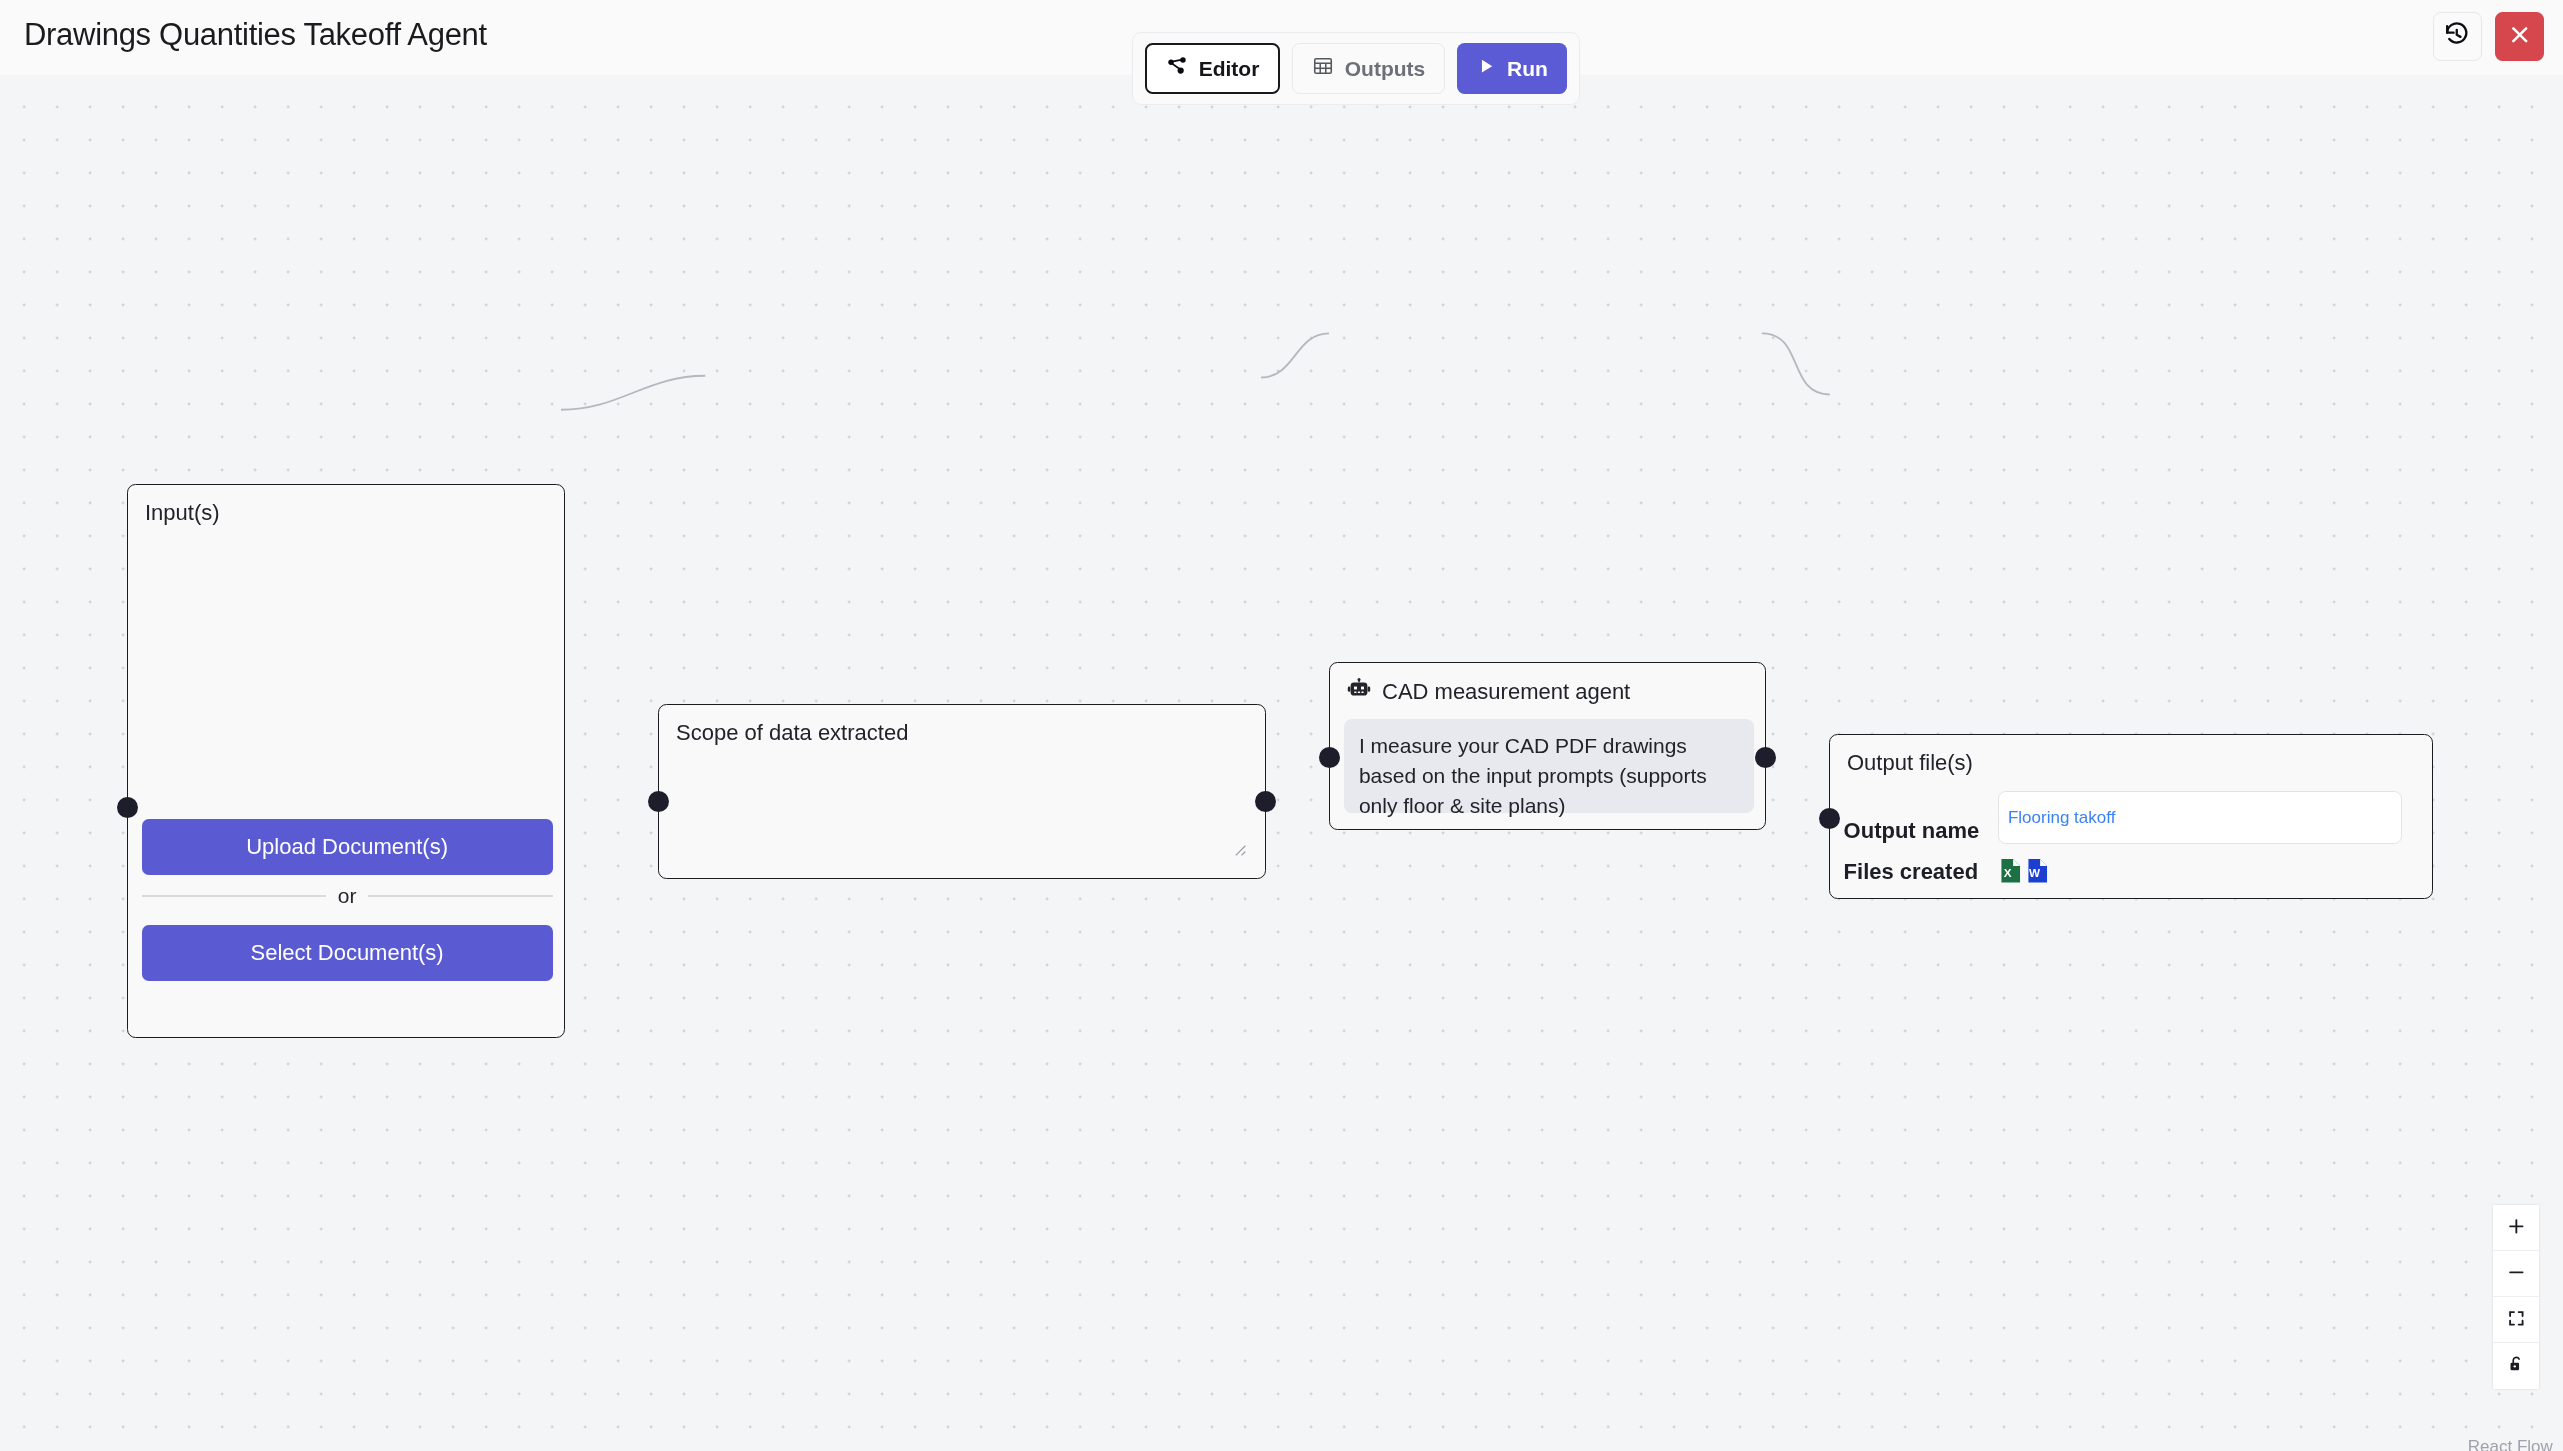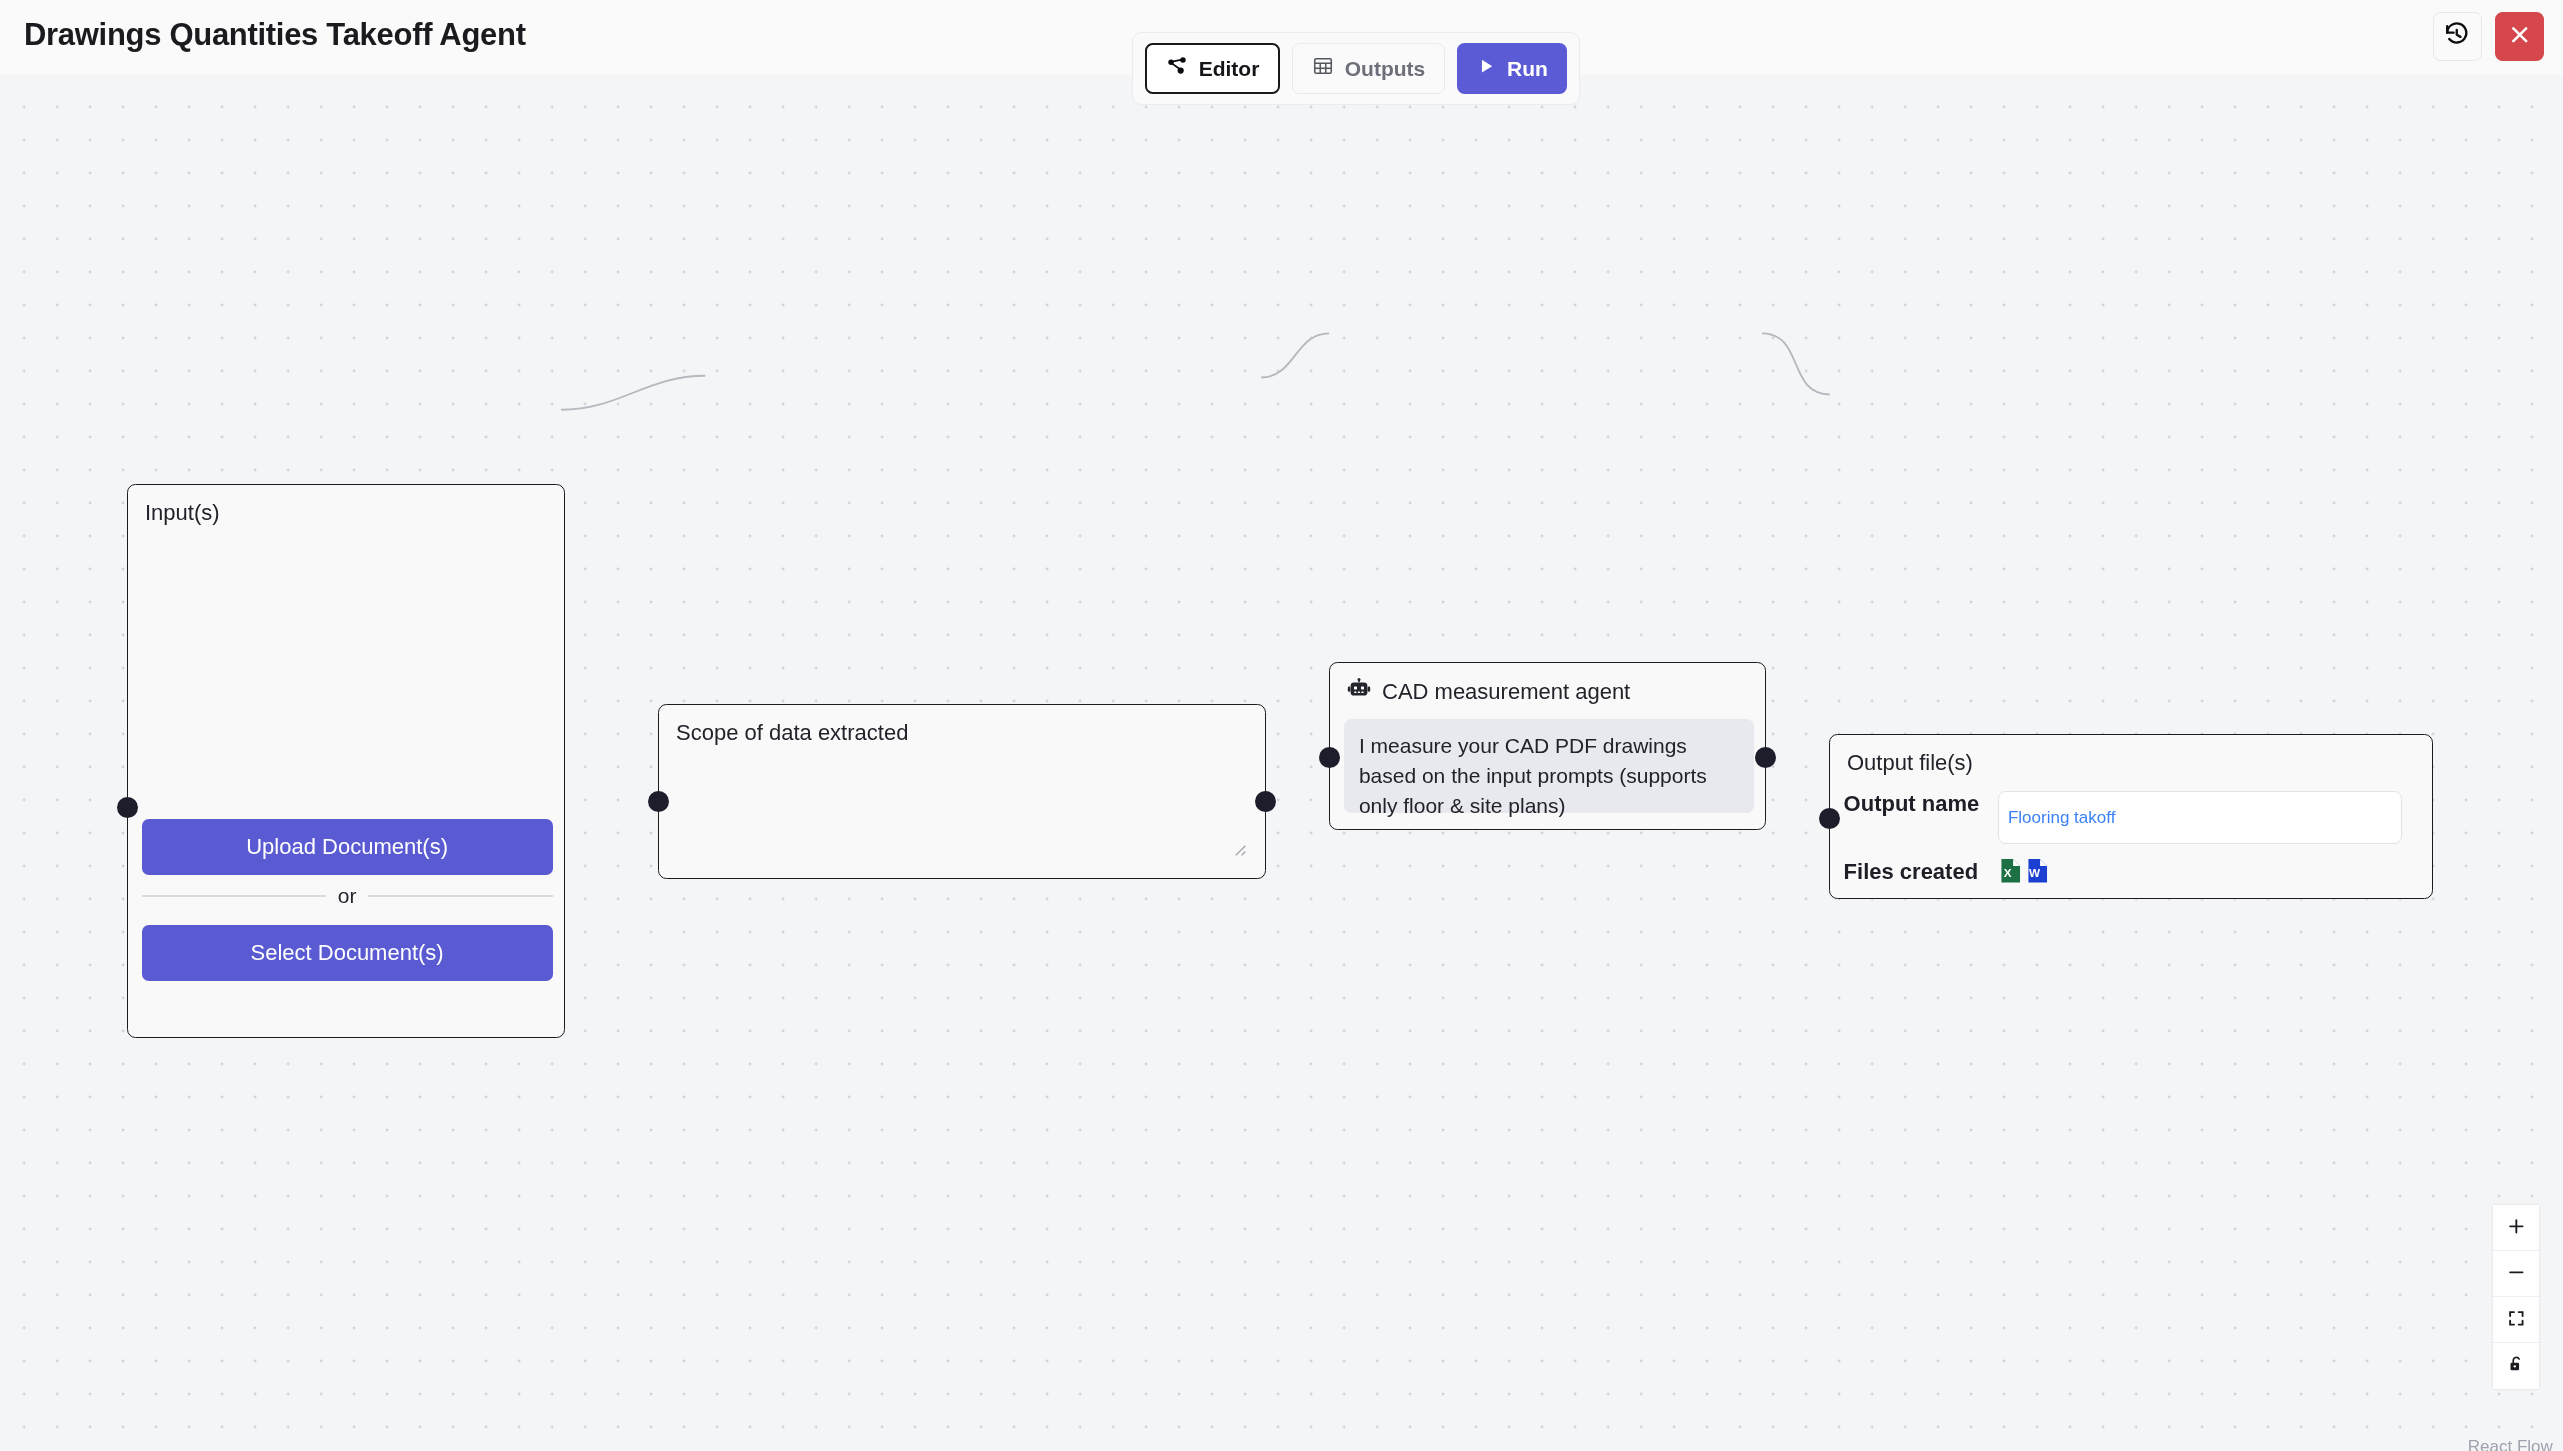--- a/index.html
+++ b/index.html
@@ -12,21 +12,21 @@
 
   
   #header {
     position: absolute; top: 0; left: 0;
     width: 2563px; height: 75px;
     background: #fafafa;
     z-index: 40;
   }
   #page-title {
     position: absolute; left: 24px; top: 17px;
-    font-size: 31px; font-weight: bold; color: #1b1b1f;
+    font-size: 31px; font-weight: normal; color: #1b1b1f;
     letter-spacing: -0.3px;
     white-space: nowrap;
   }
   #header-actions {
     position: absolute; right: 18.7px; top: 12px;
     display: flex; gap: 13.6px; align-items: center;
   }
   .hdr-btn {
     width: 49px; height: 49px; border-radius: 7.6px;
     display: flex; align-items: center; justify-content: center;
@@ -156,21 +156,21 @@
     width: 410px; height: 94px;
     background: #e8e9ee; border-radius: 7.6px;
     padding: 12px 15.3px;
     font-size: 21px; line-height: 1.44; color: #22232a;
   }
 
   
   #node-output { left: 1829px; top: 647px; width: 604px; height: 165px; }
   #output-name-row {
     position: absolute; left: 13.6px; top: 56px;
-    width: 577px; display: flex; align-items: flex-start; gap: 18.7px;
+    width: 577px; display: flex; align-items: flex-end; gap: 18.7px;
   }
   #output-name-label { font-size: 22px; font-weight: bold; color: #1d1e26; white-space: nowrap; }
   #output-name-input {
     width: 404px; height: 53px;
     background: #ffffff; border: 1.3px solid #e2e3e7; border-radius: 7.6px;
     font-size: 17px; color: #3b82f6; font-family: inherit;
     padding: 0 9px; outline: none;
   }
   #files-created-row {
     position: absolute; left: 13.6px; top: 123px;

